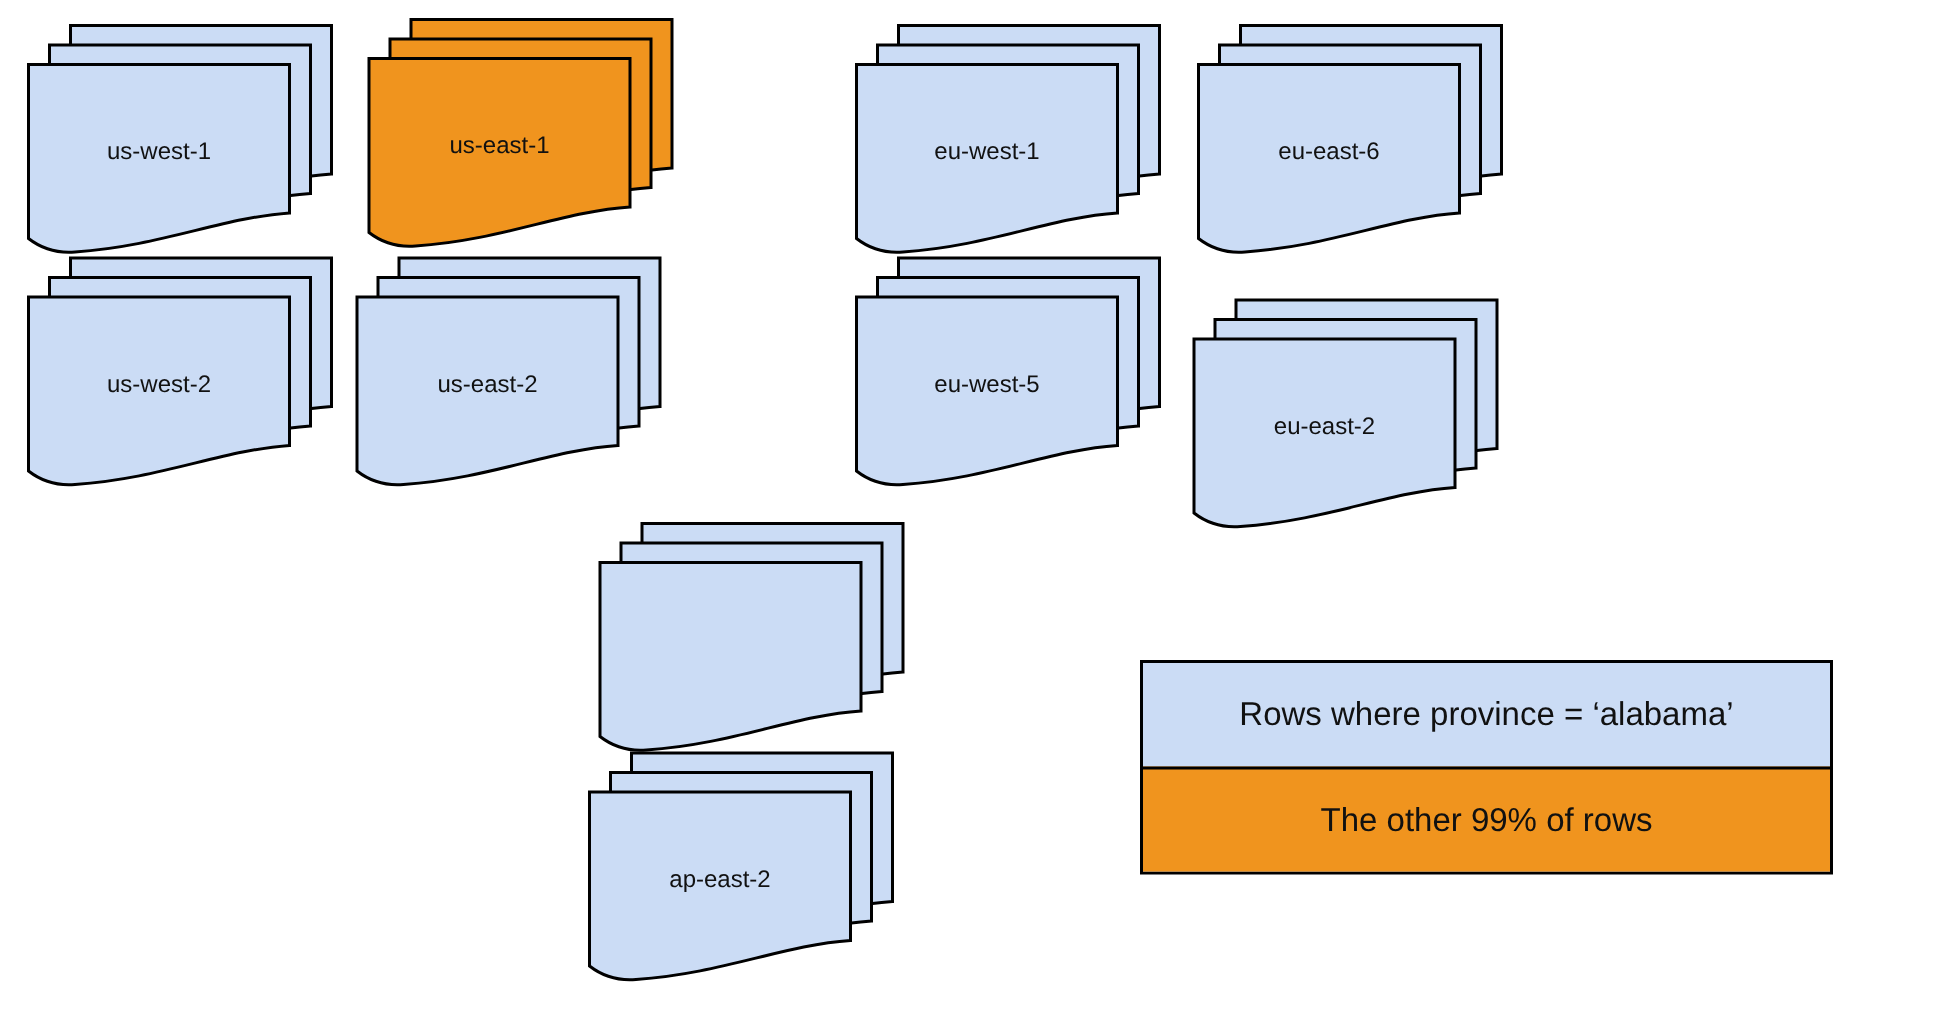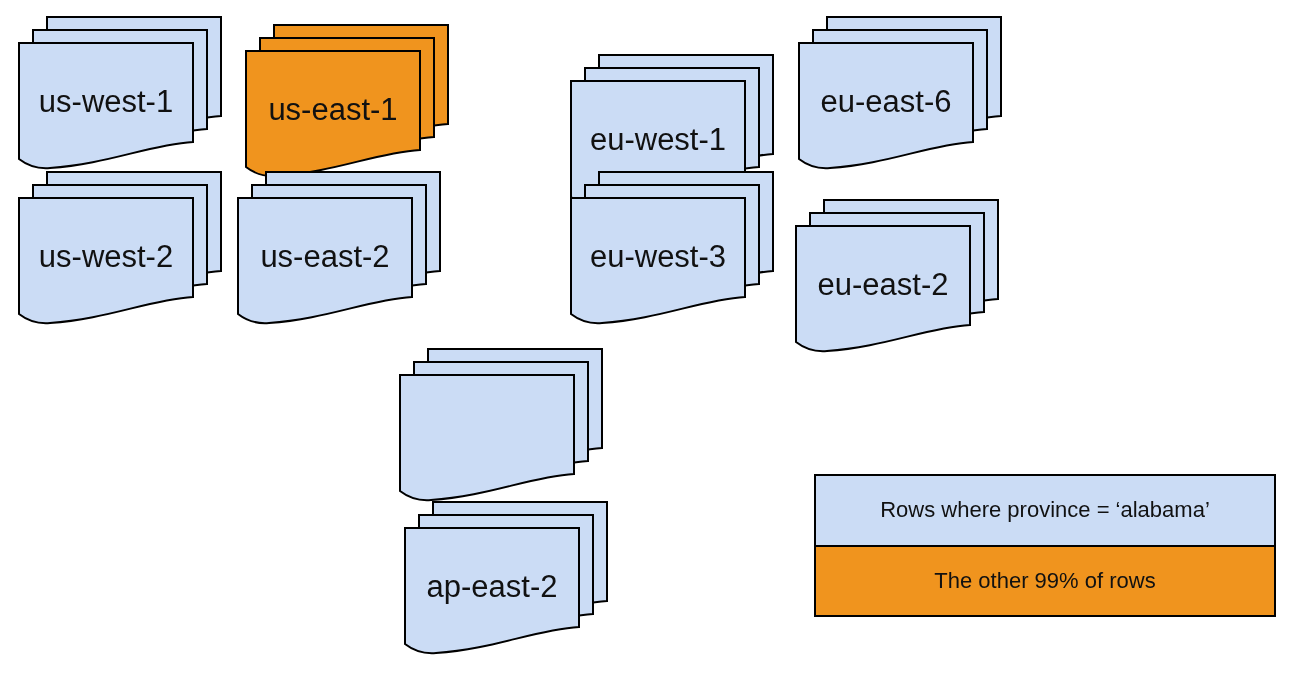--- a/index.html
+++ b/index.html
@@ -38,21 +38,21 @@
   }
   .stack .label {
     position: absolute;
     left: 0;
     top: 30px;
     width: 176px;
     height: 112px;
     display: flex;
     align-items: center;
     justify-content: center;
-    font-size: 31px;
+    font-size: 16px;
     color: #111111;
     pointer-events: none;
     white-space: nowrap;
   }
 
   
   .legend {
     position: absolute;
     box-sizing: border-box;
     border: 2px solid var(--stroke, #000000);
@@ -90,30 +90,30 @@
 
   <div class="stack" style="left: 18px; top: 16px;">
     <svg class="stack-svg" viewBox="0 0 206 156">
       <use href="#doc-shape" x="28" y="0"></use>
       <use href="#doc-shape" x="14" y="13"></use>
       <use href="#doc-shape" x="0" y="26"></use>
     </svg>
     <span class="label">us-west-1</span>
   </div>
 
-  <div class="stack highlight" style="left: 245px; top: 24px;">
+  <div class="stack highlight" style="left: 245px; top: 12px;">
     <svg class="stack-svg" viewBox="0 0 206 156">
       <use href="#doc-shape" x="28" y="0"></use>
       <use href="#doc-shape" x="14" y="13"></use>
       <use href="#doc-shape" x="0" y="26"></use>
     </svg>
     <span class="label">us-east-1</span>
   </div>
 
-  <div class="stack" style="left: 570px; top: 16px; margin-top: 38px;">
+  <div class="stack" style="left: 570px; top: 16px;">
     <svg class="stack-svg" viewBox="0 0 206 156">
       <use href="#doc-shape" x="28" y="0"></use>
       <use href="#doc-shape" x="14" y="13"></use>
       <use href="#doc-shape" x="0" y="26"></use>
     </svg>
     <span class="label">eu-west-1</span>
   </div>
 
   <div class="stack" style="left: 798px; top: 16px;">
     <svg class="stack-svg" viewBox="0 0 206 156">
@@ -141,47 +141,47 @@
     </svg>
     <span class="label">us-east-2</span>
   </div>
 
   <div class="stack" style="left: 570px; top: 171px;">
     <svg class="stack-svg" viewBox="0 0 206 156">
       <use href="#doc-shape" x="28" y="0"></use>
       <use href="#doc-shape" x="14" y="13"></use>
       <use href="#doc-shape" x="0" y="26"></use>
     </svg>
-    <span class="label">eu-west-3</span>
+    <span class="label">eu-west-5</span>
   </div>
 
   <div class="stack" style="left: 795px; top: 171px; margin-top: 28px;">
     <svg class="stack-svg" viewBox="0 0 206 156">
       <use href="#doc-shape" x="28" y="0"></use>
       <use href="#doc-shape" x="14" y="13"></use>
       <use href="#doc-shape" x="0" y="26"></use>
     </svg>
     <span class="label">eu-east-2</span>
   </div>
 
   <div class="stack" style="left: 399px; top: 348px;">
     <svg class="stack-svg" viewBox="0 0 206 156">
       <use href="#doc-shape" x="28" y="0"></use>
       <use href="#doc-shape" x="14" y="13"></use>
       <use href="#doc-shape" x="0" y="26"></use>
     </svg>
   </div>
 
-  <div class="stack" style="left: 404px; top: 501px;">
+  <div class="stack" style="left: 392px; top: 501px;">
     <svg class="stack-svg" viewBox="0 0 206 156">
       <use href="#doc-shape" x="28" y="0"></use>
       <use href="#doc-shape" x="14" y="13"></use>
       <use href="#doc-shape" x="0" y="26"></use>
     </svg>
     <span class="label">ap-east-2</span>
   </div>
 
-  <div class="legend" style="left: 814px; top: 440px; width: 462px; height: 143px; margin-top: 34px;">
+  <div class="legend" style="left: 760px; top: 440px; width: 462px; height: 143px;">
     <div class="legend-row">Rows where province = ‘alabama’</div>
     <div class="legend-row highlight">The other 99% of rows</div>
   </div>
 
 </div>
 
 </body></html>

